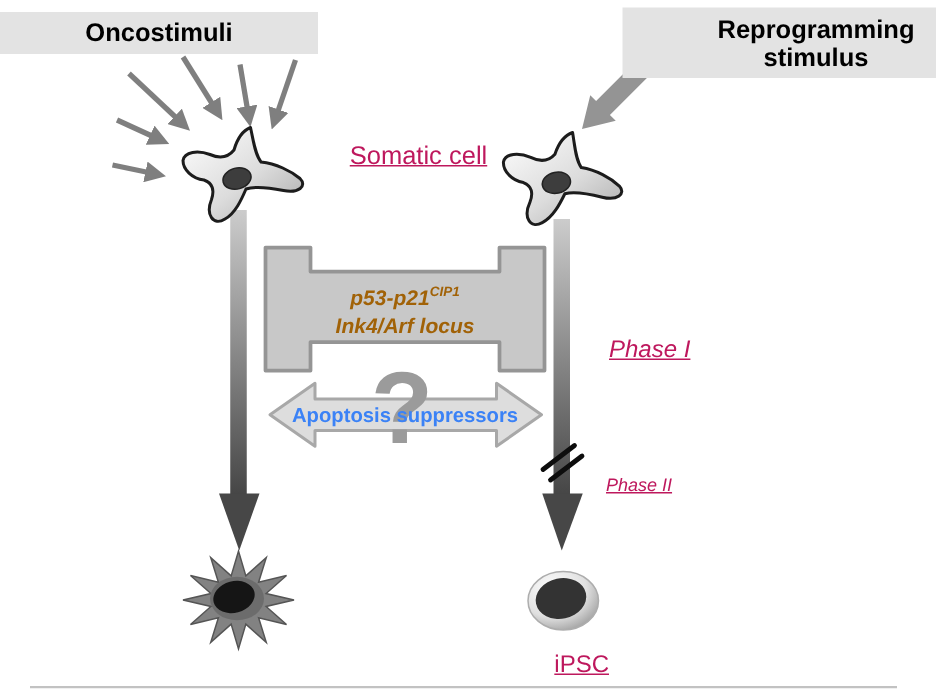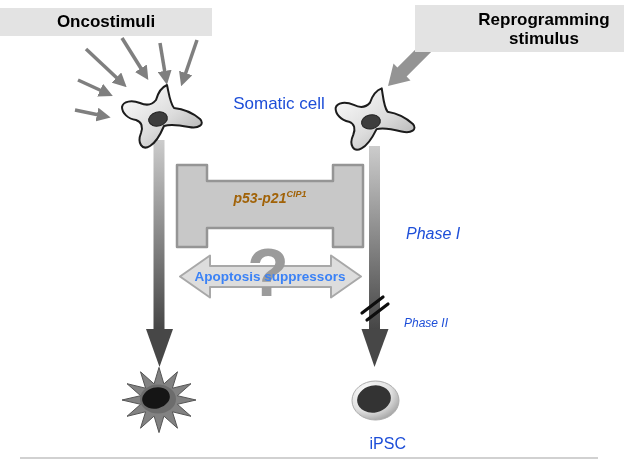--- a/index.html
+++ b/index.html
@@ -3,21 +3,21 @@
 <meta charset="utf-8">
 <style>
   html,body{margin:0;padding:0;}
   body{width:624px;height:461px;background:#ffffff;font-family:"Liberation Sans",sans-serif;overflow:hidden;}
   .stage{position:absolute;left:0;top:0;width:609px;height:461px;}
   .stage svg{position:absolute;left:0;top:0;}
   .banner{position:absolute;background:#e3e3e3;display:flex;align-items:center;justify-content:center;text-align:center;color:#000;font-weight:bold;}
   .banner-left{left:0;top:8px;width:212px;height:28px;font-size:17px;}
   .banner-right{left:415px;top:5px;width:209px;height:47px;font-size:17px;line-height:19px;justify-content:flex-end;}
   .banner-right .txt{width:160px;}
-  .lbl{position:absolute;color:#1d4ed8;white-space:nowrap;}
+  .lbl{position:absolute;color:#be185d;white-space:nowrap;text-decoration:underline;}
   .lbl-somatic{left:224px;top:94px;width:110px;font-size:17px;text-align:center;}
   .lbl-phase1{left:406px;top:225px;font-size:16px;font-style:italic;}
   .lbl-phase2{left:404px;top:316px;font-size:12px;font-style:italic;}
   .lbl-cancer{left:110px;top:436px;width:100px;font-size:16px;text-align:center;}
   .lbl-ipsc{left:346px;top:435px;width:60px;font-size:16px;text-align:right;}
   .pathway-text{position:absolute;left:208px;top:185px;width:124px;text-align:center;font-size:14px;font-weight:bold;font-style:italic;line-height:19px;color:#a16207;}
   .pathway-text sup{font-size:9px;}
   .question{position:absolute;left:244px;top:238px;width:48px;text-align:center;font-size:68px;line-height:1;font-weight:bold;color:#9b9b9b;}
   .apoptosis{position:absolute;left:183px;top:269px;width:174px;text-align:center;font-size:13.5px;font-weight:bold;color:#3b82f6;}
 </style>
@@ -105,19 +105,20 @@
   </div>
   <div class="banner banner-right">
     <span class="txt">Reprogramming stimulus</span>
   </div>
 
   <div class="question">?</div>
 
   <div class="lbl lbl-somatic">Somatic cell</div>
   <div class="pathway-text">
     <span><span>p53-p21</span><sup>CIP1</sup></span><br>
+    <span>Ink4/Arf locus</span>
   </div>
   <div class="apoptosis">Apoptosis suppressors</div>
   <div class="lbl lbl-phase1">Phase I</div>
   <div class="lbl lbl-phase2">Phase II</div>
   <div class="lbl lbl-ipsc">iPSC</div>
 
 </div>
 
 </body></html>

